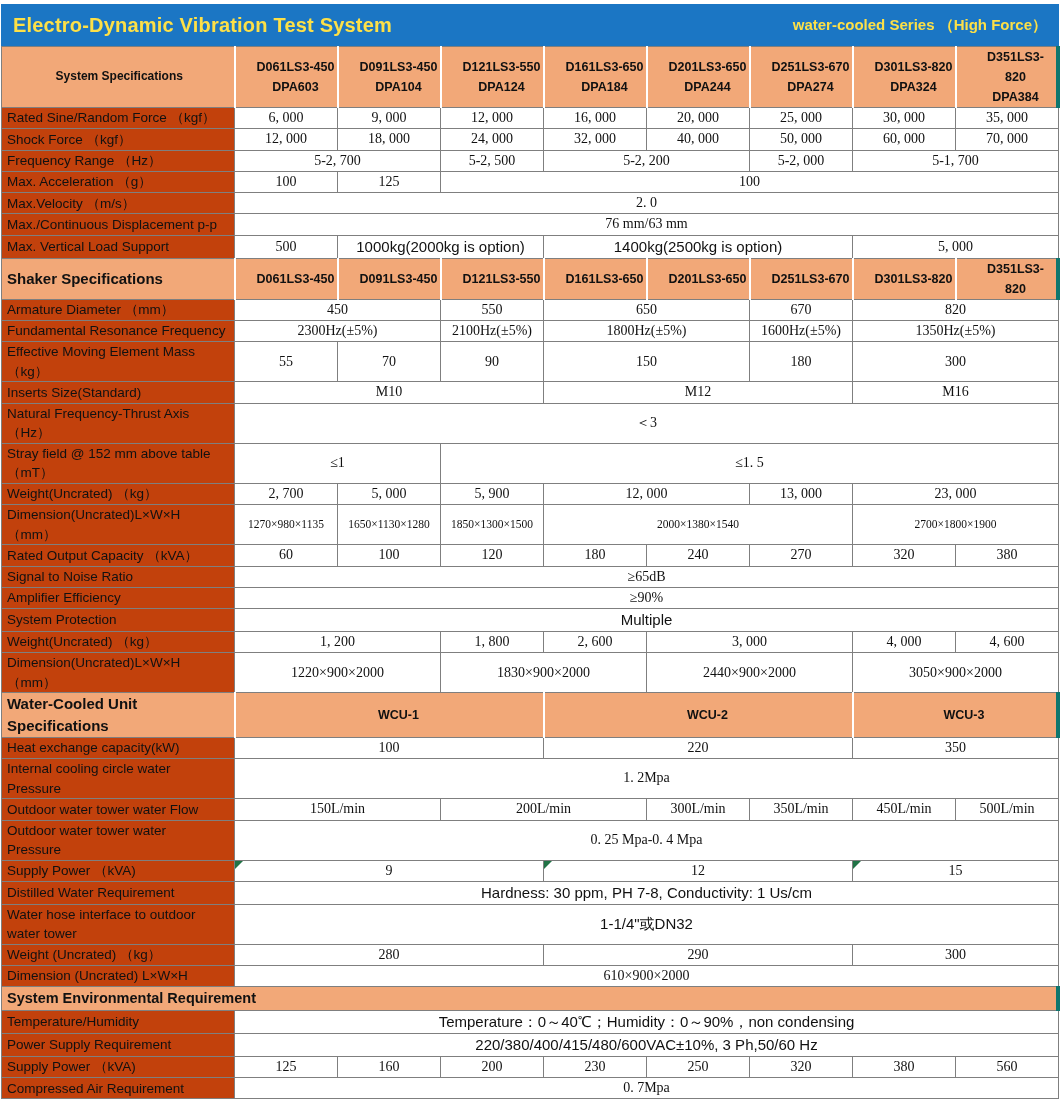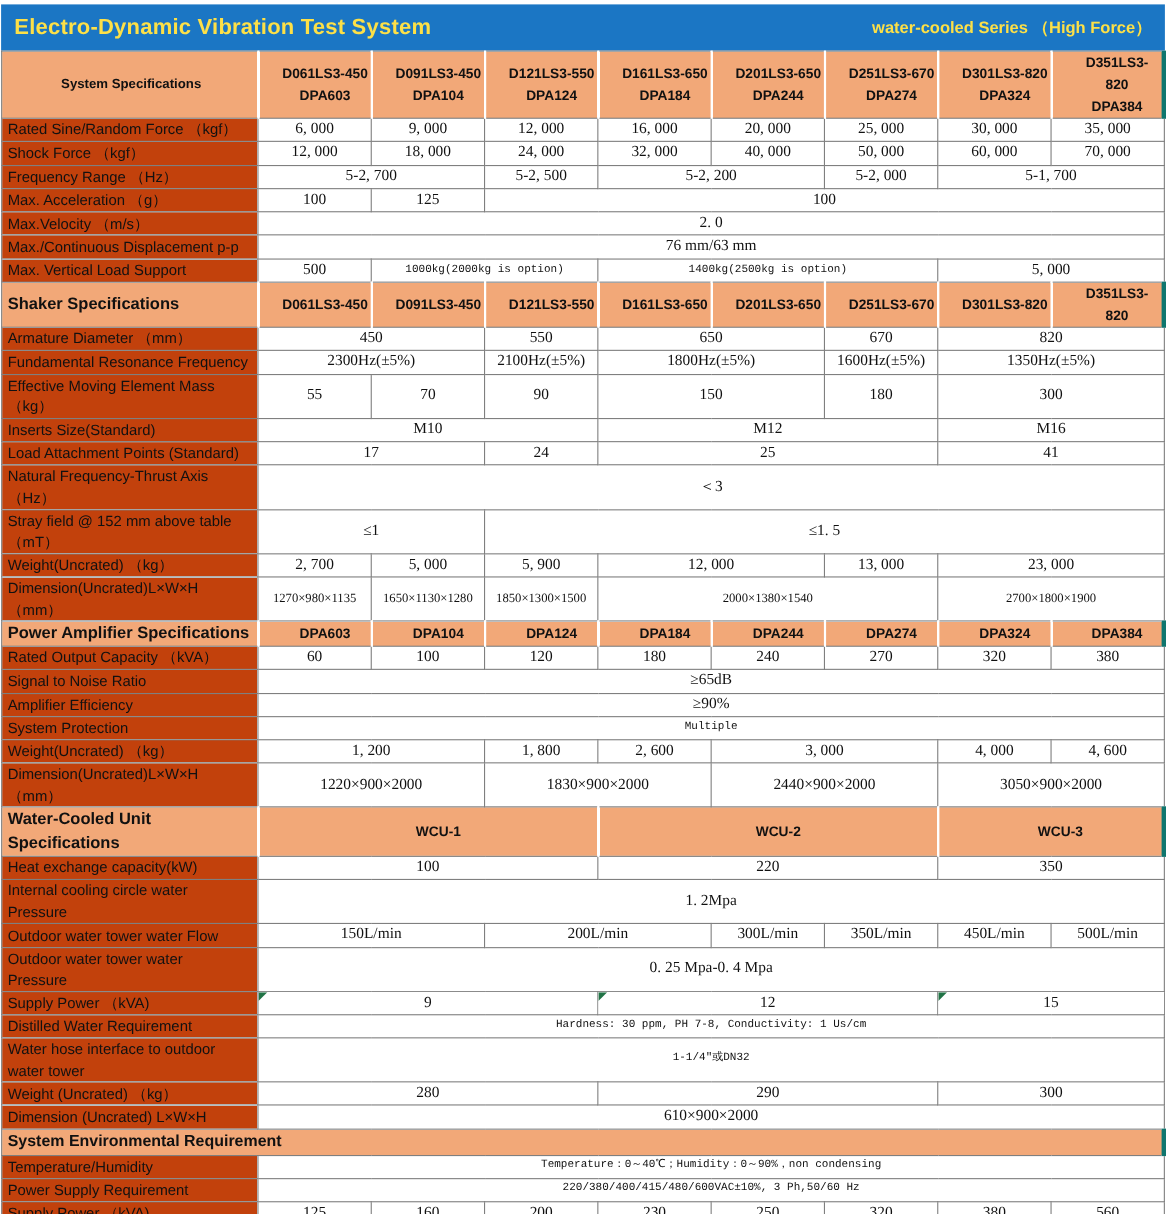--- a/index.html
+++ b/index.html
@@ -14,21 +14,21 @@
   td{border:1px solid #7F7F7F;text-align:center;padding:0 2px;height:20px;overflow:hidden;
      font-size:13.5px;line-height:1.45;}
   td.lbl{background:#c2410c;text-align:left;padding-left:5px;font-size:13.5px;white-space:pre-line;}
   tr.sec td{background:#F2A878;font-weight:bold;height:22px;}
   td.sec-label{text-align:left;padding-left:5px;font-size:15px;}
   td.sec-label.ctr{text-align:center;font-size:12px;height:50px;}
   td.sec-label.full{font-size:14.5px;height:23px;}
   td.sec-col{font-size:12.5px;border-left:2px solid #ffffff;border-right:0;line-height:1.6;padding-left:21px;}
   tr.sec td:last-child{border-right:6px solid #0f766e;margin-left:32px;}
   td.val{font-family:"Liberation Serif","DejaVu Serif",serif;font-size:14px;background:#fff;}
-  td.val.sans{font-family:Liberation Mono, monospace;font-size:10px;}
+  td.val.sans{font-family:Liberation Sans, sans-serif;font-size:15px;}
   td.val.sm{font-size:11.5px;}
   td.marker{position:relative;}
   td.marker::before{content:'';position:absolute;top:0;left:0;width:0;height:0;
      border-top:8px solid #217346;border-right:8px solid transparent;}
 </style>
 </head>
 <body>
 
 <div class="titlebar">
   <span class="t-left">Electro-Dynamic Vibration Test System</span>
@@ -146,27 +146,20 @@
         <td class="val" colspan="1">180</td>
         <td class="val" colspan="2">300</td>
       </tr>
       <tr>
         <td class="lbl">Inserts Size(Standard)</td>
         <td class="val" colspan="3">M10</td>
         <td class="val" colspan="3">M12</td>
         <td class="val" colspan="2">M16</td>
       </tr>
       <tr>
-        <td class="lbl">Load Attachment Points (Standard)</td>
-        <td class="val" colspan="2">17</td>
-        <td class="val" colspan="1">24</td>
-        <td class="val" colspan="3">25</td>
-        <td class="val" colspan="2">41</td>
-      </tr>
-      <tr>
         <td class="lbl">Natural Frequency-Thrust Axis （Hz）</td>
         <td class="val" colspan="8">＜3</td>
       </tr>
       <tr>
         <td class="lbl">Stray field @ 152 mm above table （mT）</td>
         <td class="val" colspan="2">≤1</td>
         <td class="val" colspan="6">≤1. 5</td>
       </tr>
       <tr>
         <td class="lbl">Weight(Uncrated) （kg）</td>
@@ -177,31 +170,20 @@
         <td class="val" colspan="1">13, 000</td>
         <td class="val" colspan="2">23, 000</td>
       </tr>
       <tr>
         <td class="lbl">Dimension(Uncrated)L×W×H （mm）</td>
         <td class="val sm" colspan="1">1270×980×1135</td>
         <td class="val sm" colspan="1">1650×1130×1280</td>
         <td class="val sm" colspan="1">1850×1300×1500</td>
         <td class="val sm" colspan="3">2000×1380×1540</td>
         <td class="val sm" colspan="2">2700×1800×1900</td>
-      </tr>
-      <tr class="sec">
-        <td class="sec-label">Power Amplifier Specifications</td>
-        <td class="sec-col" colspan="1">DPA603</td>
-        <td class="sec-col" colspan="1">DPA104</td>
-        <td class="sec-col" colspan="1">DPA124</td>
-        <td class="sec-col" colspan="1">DPA184</td>
-        <td class="sec-col" colspan="1">DPA244</td>
-        <td class="sec-col" colspan="1">DPA274</td>
-        <td class="sec-col" colspan="1">DPA324</td>
-        <td class="sec-col" colspan="1">DPA384</td>
       </tr>
       <tr>
         <td class="lbl">Rated Output Capacity （kVA）</td>
         <td class="val" colspan="1">60</td>
         <td class="val" colspan="1">100</td>
         <td class="val" colspan="1">120</td>
         <td class="val" colspan="1">180</td>
         <td class="val" colspan="1">240</td>
         <td class="val" colspan="1">270</td>
         <td class="val" colspan="1">320</td>

